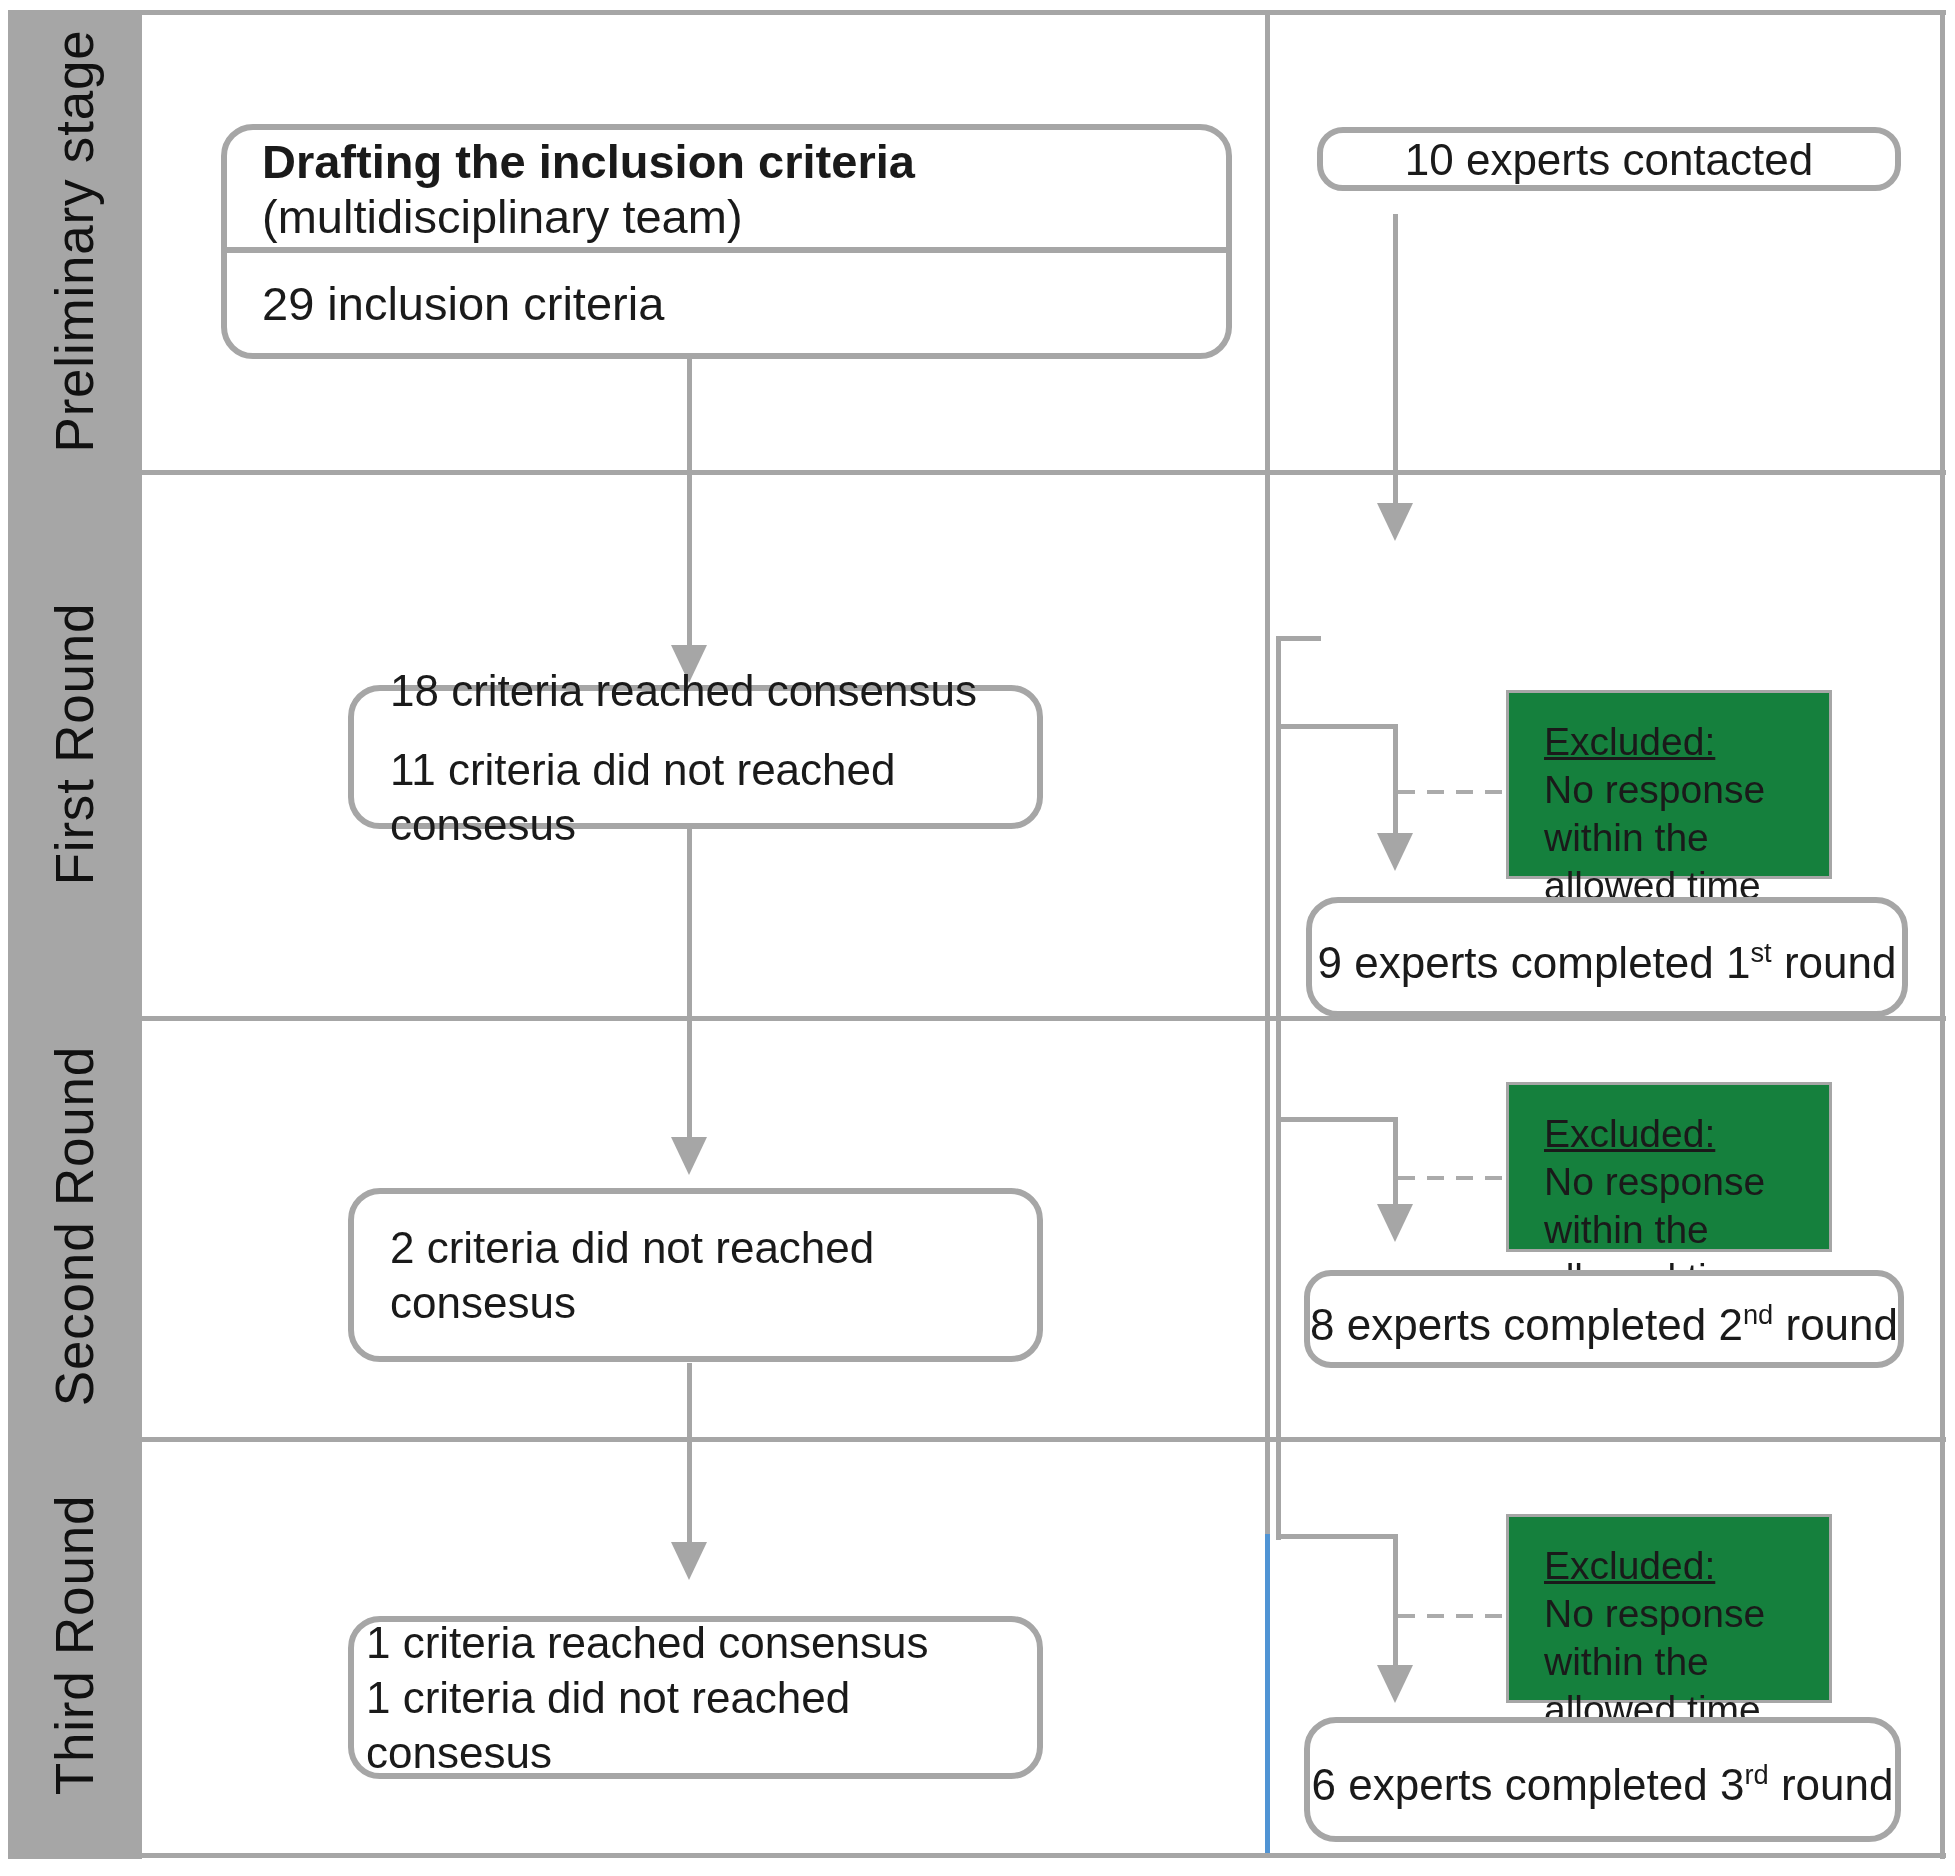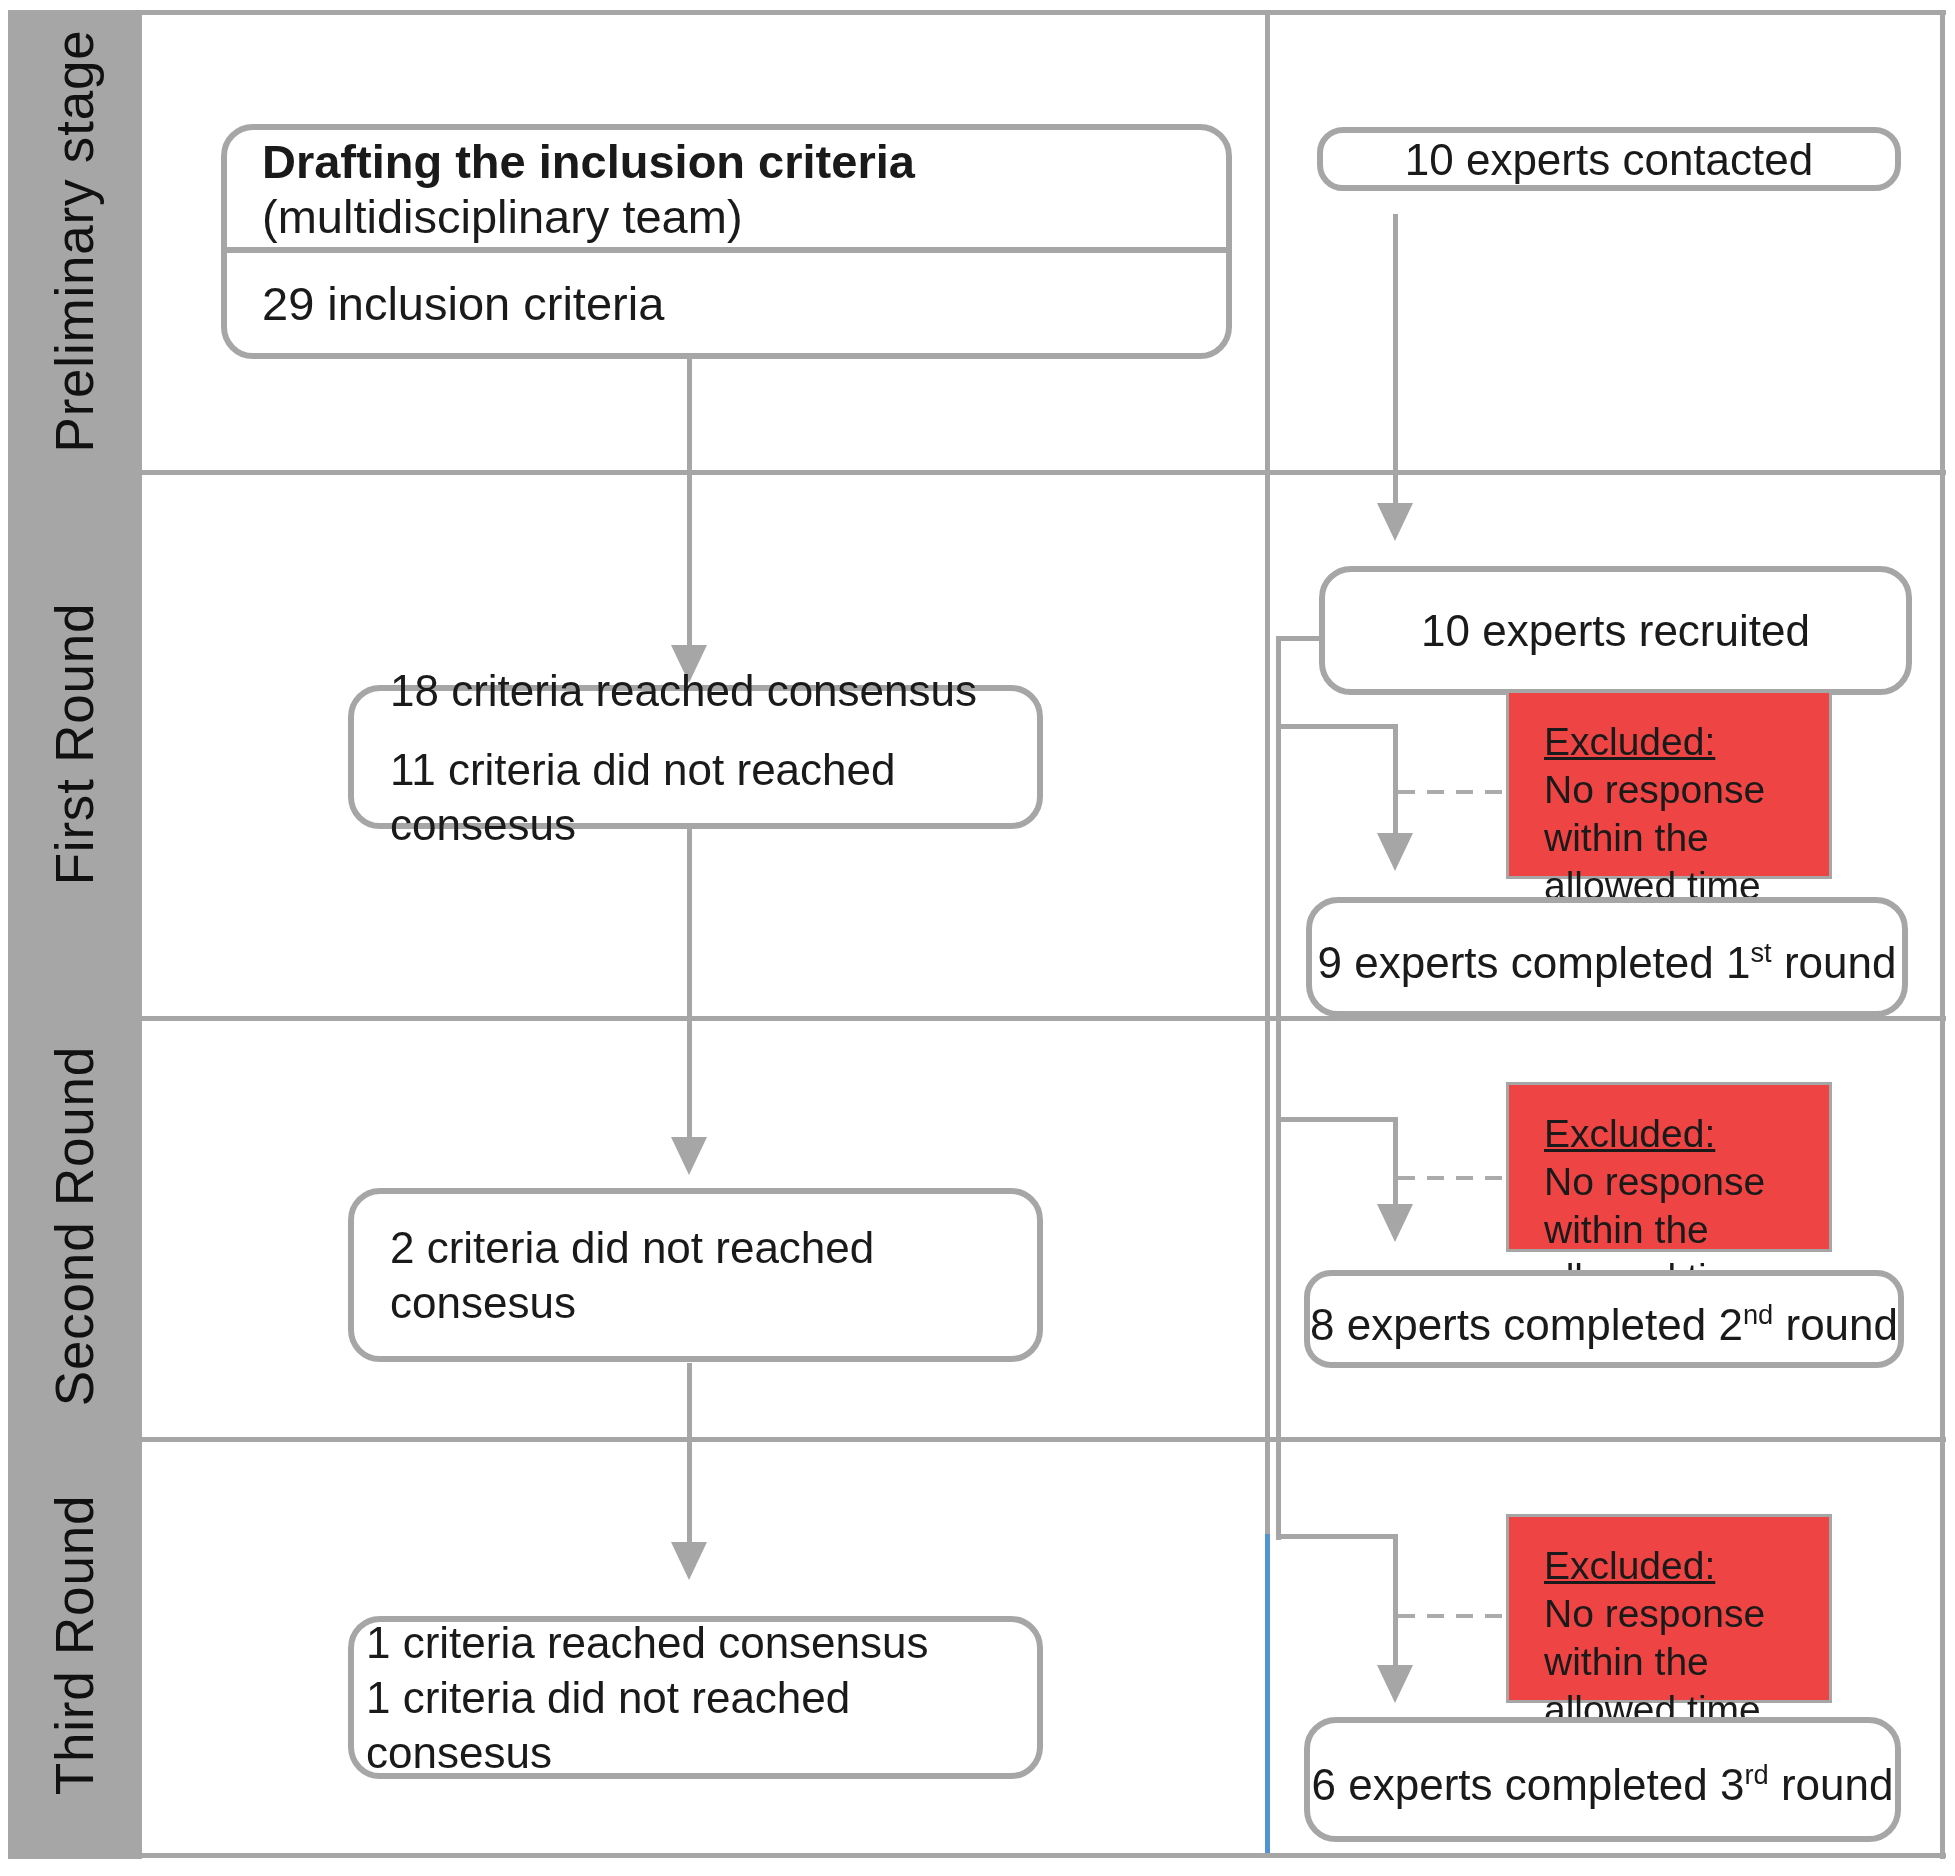--- a/index.html
+++ b/index.html
@@ -9,21 +9,21 @@
   .hline{position:absolute;height:5.3px;background:#a6a6a6;}
   .vline{position:absolute;width:5.3px;background:#a6a6a6;}
   .sidebar{position:absolute;left:7.6px;top:9.8px;width:134px;height:1849px;background:#a6a6a6;}
   .stage-label{position:absolute;left:74px;transform:translate(-50%,-50%) rotate(-90deg);
        font-size:53px;font-weight:400;color:#111;white-space:nowrap;letter-spacing:0.8px;}
   .rbox{position:absolute;background:#ffffff;border:6px solid #a6a6a6;border-radius:32px;
        box-sizing:border-box;display:flex;flex-direction:column;justify-content:center;
        font-size:44px;line-height:55px;}
   .rbox.center{align-items:center;text-align:center;}
   .rbox.left{padding-left:36px;}
-  .xbox{position:absolute;background:#ef4444;border:3.8px solid #a6a6a6;box-sizing:border-box;
+  .xbox{position:absolute;background:#15803d;border:3.8px solid #a6a6a6;box-sizing:border-box;
        padding:25px 7.6px 0 35px;font-size:39px;line-height:48px;}
   .xbox .xtitle{text-decoration:underline;}
   .arrowhead{position:absolute;width:0;height:0;border-left:18px solid transparent;
        border-right:18px solid transparent;border-top:38px solid #a6a6a6;}
   .dash{position:absolute;height:3.8px;
        background:repeating-linear-gradient(90deg,#ababab 0 16.7px,transparent 16.7px 29px);}
   .blueseg{position:absolute;width:5.3px;background:#5094d4;}
   .cell1{height:117px;display:flex;align-items:center;padding-left:35px;font-size:47px;}
   .cell2{flex:1;border-top:6px solid #a6a6a6;display:flex;align-items:center;
         padding-left:35px;font-size:47px;}
@@ -89,23 +89,20 @@
 
   <div class="rbox center" style="left:1317px;top:127px;width:584px;height:64px;border-radius:26px;">
     <span>10 experts contacted</span>
   </div>
 
   <div class="rbox left" style="left:348px;top:685px;width:695px;height:144px;gap:24px;">
     <div>18 criteria reached consensus</div>
     <div>11 criteria did not reached consesus</div>
   </div>
 
-  <div class="rbox center" style="left:1319px;top:566px;width:593px;height:129px;">
-    <span>10 experts recruited</span>
-  </div>
 
   <div class="xbox" style="left:1506px;top:690px;width:326px;height:189px;">
     <div class="xtitle">Excluded:</div>
     <div>No response within the</div>
     <div>allowed time (n=1)</div>
   </div>
 
   <div class="rbox center" style="left:1306px;top:897px;width:602px;height:120px;">
     <span><span>9 experts completed 1</span><sup>st</sup><span> round</span></span>
   </div>

